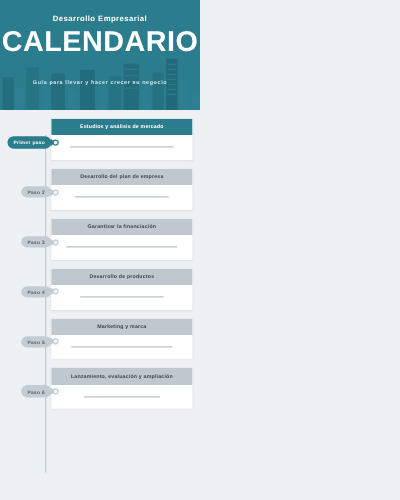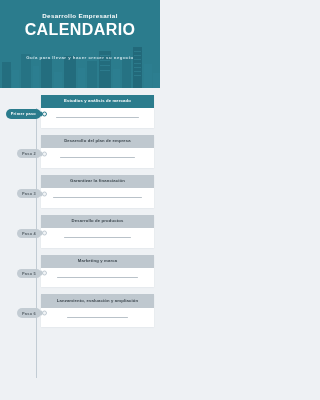--- a/index.html
+++ b/index.html
@@ -16,21 +16,21 @@
     position:relative; width:160px; height:88px;
     background:#2b7c8d; overflow:hidden;
   }
   .skyline { position:absolute; left:0; bottom:0; width:160px; height:46px; opacity:.55; }
   .hdr-text { position:relative; z-index:2; padding-top:13px; text-align:center; }
   .kicker {
     color:#ffffff; font-size:6.2px; font-weight:bold;
     letter-spacing:.35px; line-height:1;
   }
   .title {
-    color:#ffffff; font-size:16px; font-weight:bold;
+    color:#ffffff; font-size:23px; font-weight:bold;
     letter-spacing:.4px; line-height:1.08; margin-top:2px;
   }
   .subtitle {
     color:#cfe4ea; font-size:4.3px; font-weight:bold;
     letter-spacing:.5px; margin-top:17px;
   }
 
   
   .body { position:relative; width:160px; height:312px; padding-top:7px; }
   .spine {

